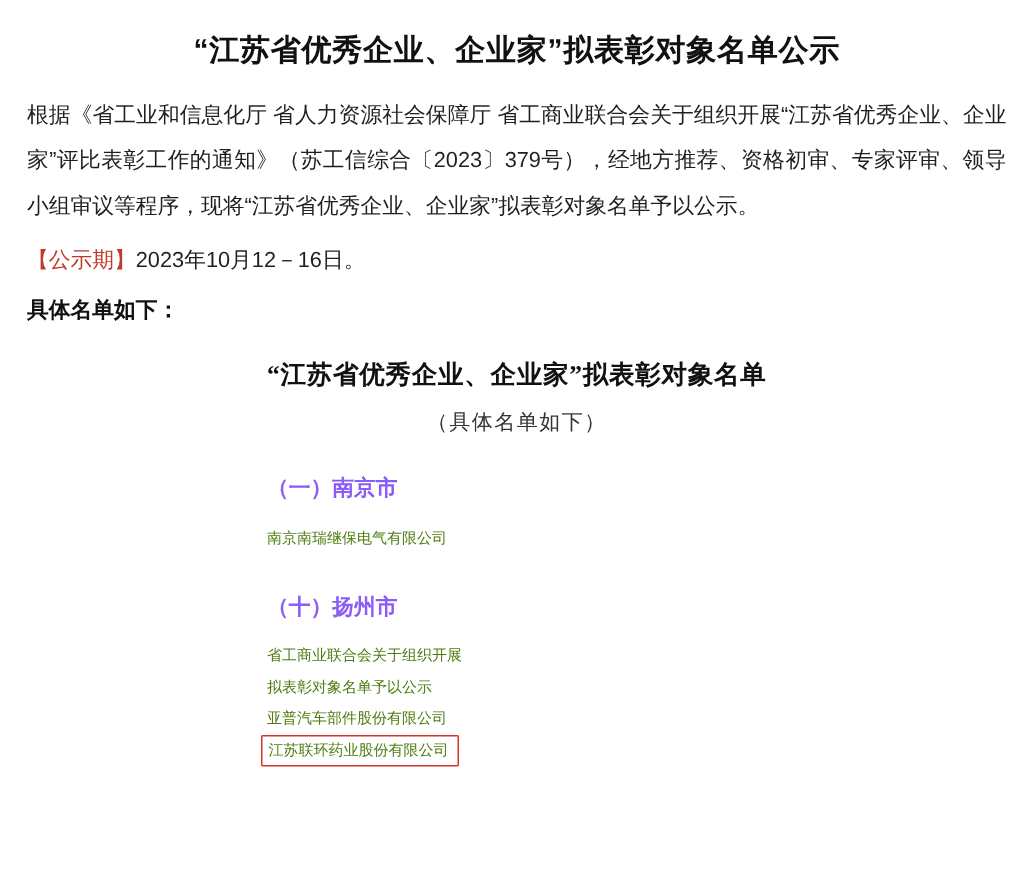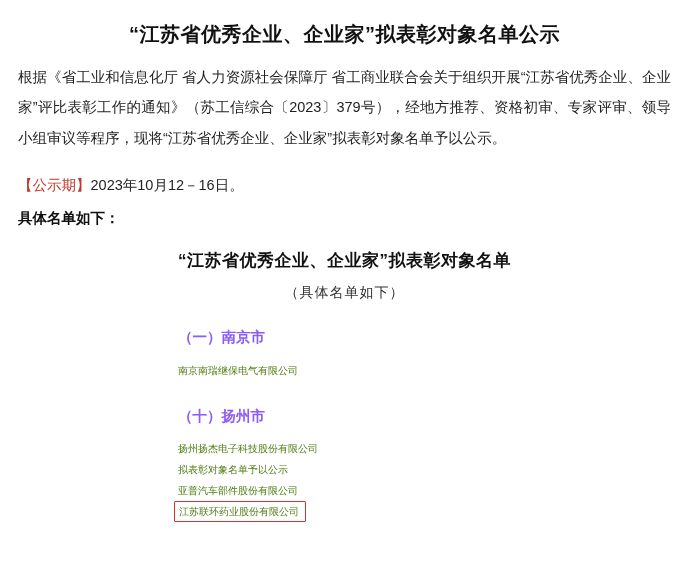--- a/index.html
+++ b/index.html
@@ -29,21 +29,21 @@
     color: #111;
     margin: 6px 0 14px 0;
     line-height: 1.4;
   }
   .body-text {
     font-size: 14.5px;
     line-height: 2.1;
     color: #1f1f1f;
     text-align: justify;
     text-justify: inter-ideograph;
-    margin: 0 0 17px 0;
+    margin: 0 0 6px 0;
   }
   .notice-line {
     font-size: 14.5px;
     line-height: 2.1;
     margin: 6px 0 2px 0;
     color: #1f1f1f;
   }
   .notice-label {
     color: #c0392b;
     font-weight: normal;
@@ -55,20 +55,21 @@
     margin: 2px 0 4px 0;
     color: #111;
   }
   .inner-title {
     text-align: center;
     font-size: 17px;
     font-weight: bold;
     color: #111;
     margin: 16px 0 12px 0;
     letter-spacing: 0.5px;
+    font-family: Liberation Serif, serif;
   }
   .inner-sub {
     text-align: center;
     font-size: 14px;
     color: #333;
     margin: 0 0 22px 0;
     letter-spacing: 1px;
   }
   .sec-head {
     font-size: 14.5px;
@@ -122,20 +123,20 @@
   <div class="list-head">具体名单如下：</div>
 
   <div class="inner-title">“江苏省优秀企业、企业家”拟表彰对象名单</div>
   <div class="inner-sub">（具体名单如下）</div>
 
 
   <div class="sub-head">（一）南京市</div>
   <div class="entry">南京南瑞继保电气有限公司</div>
 
   <div class="sub-head" style="margin-top:22px;">（十）扬州市</div>
-  <div class="entry">扬州扬杰电子科技股份有限公司</div>
+  <div class="entry">省工商业联合会关于组织开展</div>
   <div class="entry">拟表彰对象名单予以公示</div>
   <div class="entry">亚普汽车部件股份有限公司</div>
   <div class="entry-wrap-highlight">
     <span class="entry highlight">江苏联环药业股份有限公司</span>
   </div>
 
 </div>
 
 </body></html>

